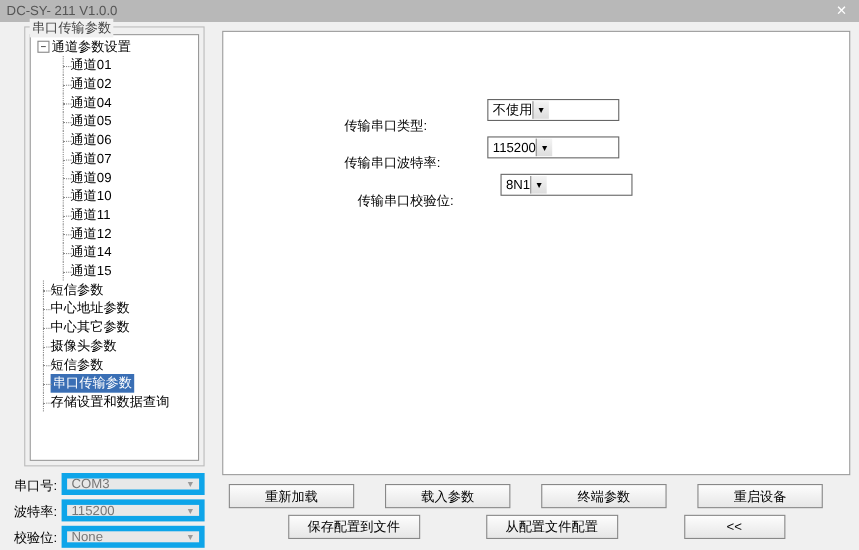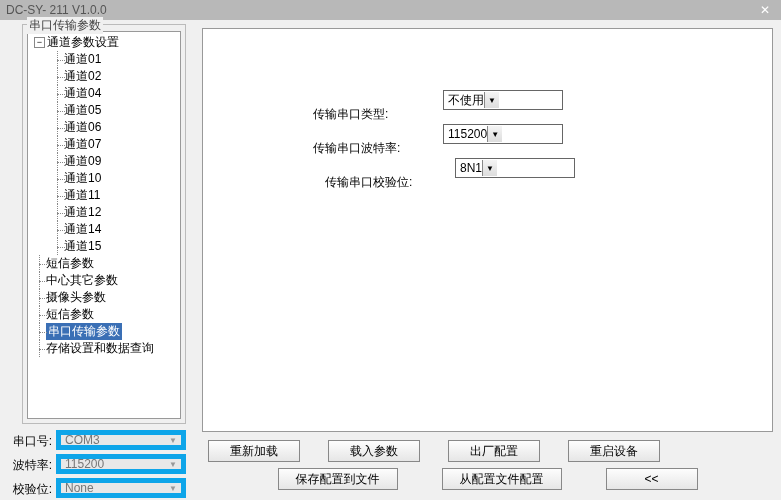--- a/index.html
+++ b/index.html
@@ -28,22 +28,22 @@
 .select-dis { flex: 1; height: 20px; border: 5px solid #0ea5e9; background: #e8e8e8; color: #777; display: flex; align-items: center; justify-content: space-between; padding: 0 4px; }
 .select-dis .caret { font-size: 8px; color: #999; }
 .btn { height: 22px; border: 1px solid #888; background: linear-gradient(#fdfdfd,#e6e6e6); display: inline-flex; align-items: center; justify-content: center; padding: 0 12px; cursor: default; }
 .right-col { flex: 1; padding: 8px 8px 8px 12px; display: flex; flex-direction: column; }
 .main-panel { flex: 1; background: #fff; border: 1px solid #999; position: relative; }
 .param-row { position: absolute; display: flex; align-items: center; }
 .param-row label { width: 130px; text-align: left; color: #000; margin-top: 29px; }
 .combo { width: 120px; height: 20px; border: 1px solid #666; background: #fff; display: flex; align-items: center; padding: 0 2px 0 4px; }
 .combo .caret-btn { width: 15px; height: 16px; border-left: 1px solid #888; background: linear-gradient(#f4f4f4,#ddd); display: flex; align-items: center; justify-content: center; font-size: 8px; }
 .button-row { display: flex; gap: 28px; padding: 8px 6px 2px; justify-content: flex-start; }
-.button-row .btn { width: 92px; }
-.button-row2 { display: flex; gap: 44px; padding: 4px 6px 2px; justify-content: center; }
+.button-row .btn { width: 114px; }
+.button-row2 { display: flex; gap: 60px; padding: 4px 6px 2px; justify-content: center; }
 .button-row2 .btn { width: 120px; }
 .button-row2 .btn.small { width: 92px; }
 </style>
 </head>
 <body>
 
 <div class="titlebar">
   <span>DC-SY- 211 V1.0.0</span>
   <div class="close">
       <span>✕</span>
@@ -96,20 +96,23 @@
               </li>
               <li class="tree-sub">
                 <span>通道15</span>
               </li>
             </ul>
           <ul class="tree-children" id="tree-items">
               <li>
                 <span>短信参数</span>
               </li>
               <li>
+                <span>中心地址参数</span>
+              </li>
+              <li>
                 <span>中心其它参数</span>
               </li>
               <li>
                 <span>摄像头参数</span>
               </li>
               <li>
                 <span>短信参数</span>
               </li>
               <li class="tree-selected">
                 <span>串口传输参数</span>
@@ -174,21 +177,21 @@
     </div>
 
     <div class="button-row">
       <div class="btn">
           <span>重新加载</span>
         </div>
       <div class="btn">
           <span>载入参数</span>
         </div>
       <div class="btn">
-          <span>出厂配置</span>
+          <span>终端参数</span>
         </div>
       <div class="btn">
           <span>重启设备</span>
         </div>
     </div>
     <div class="button-row2">
       <div class="btn">
           <span>保存配置到文件</span>
         </div>
       <div class="btn">

